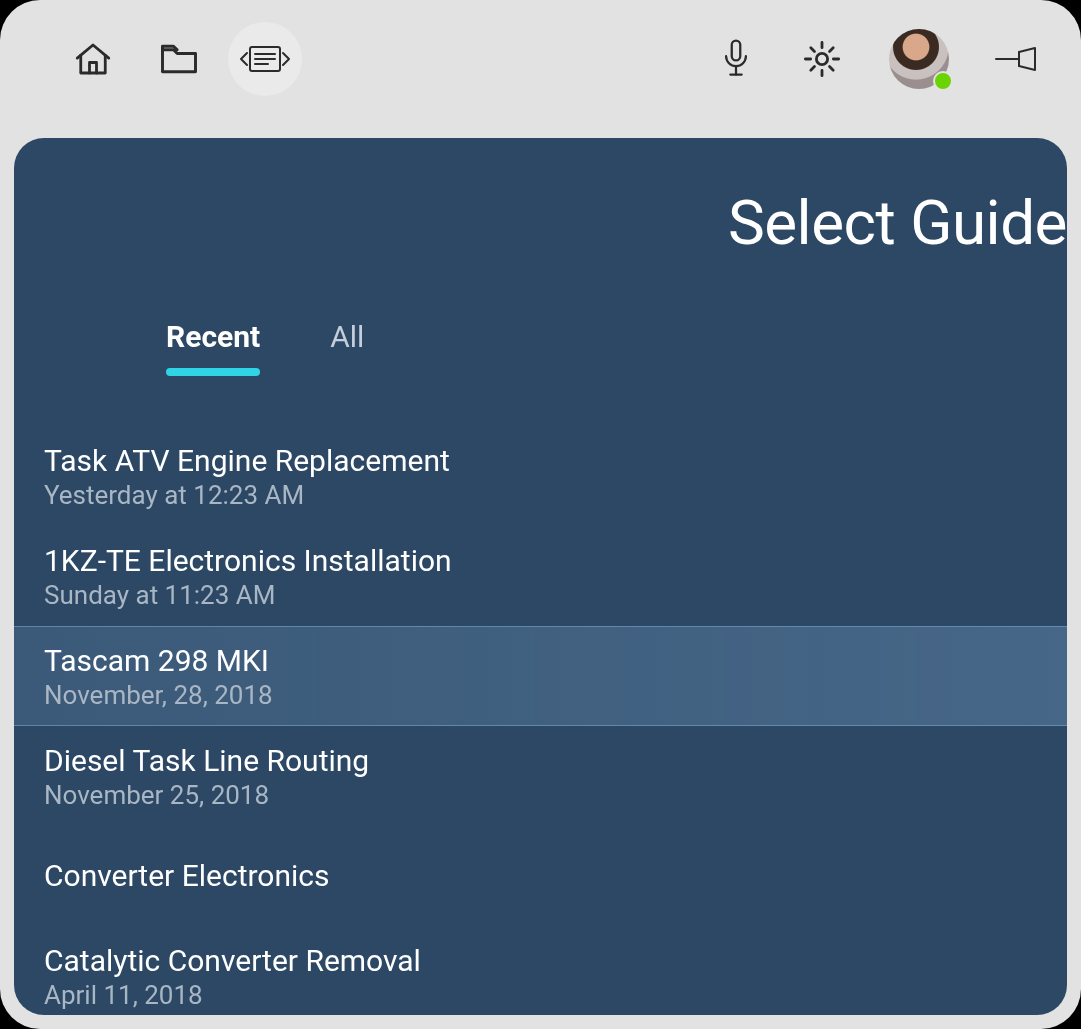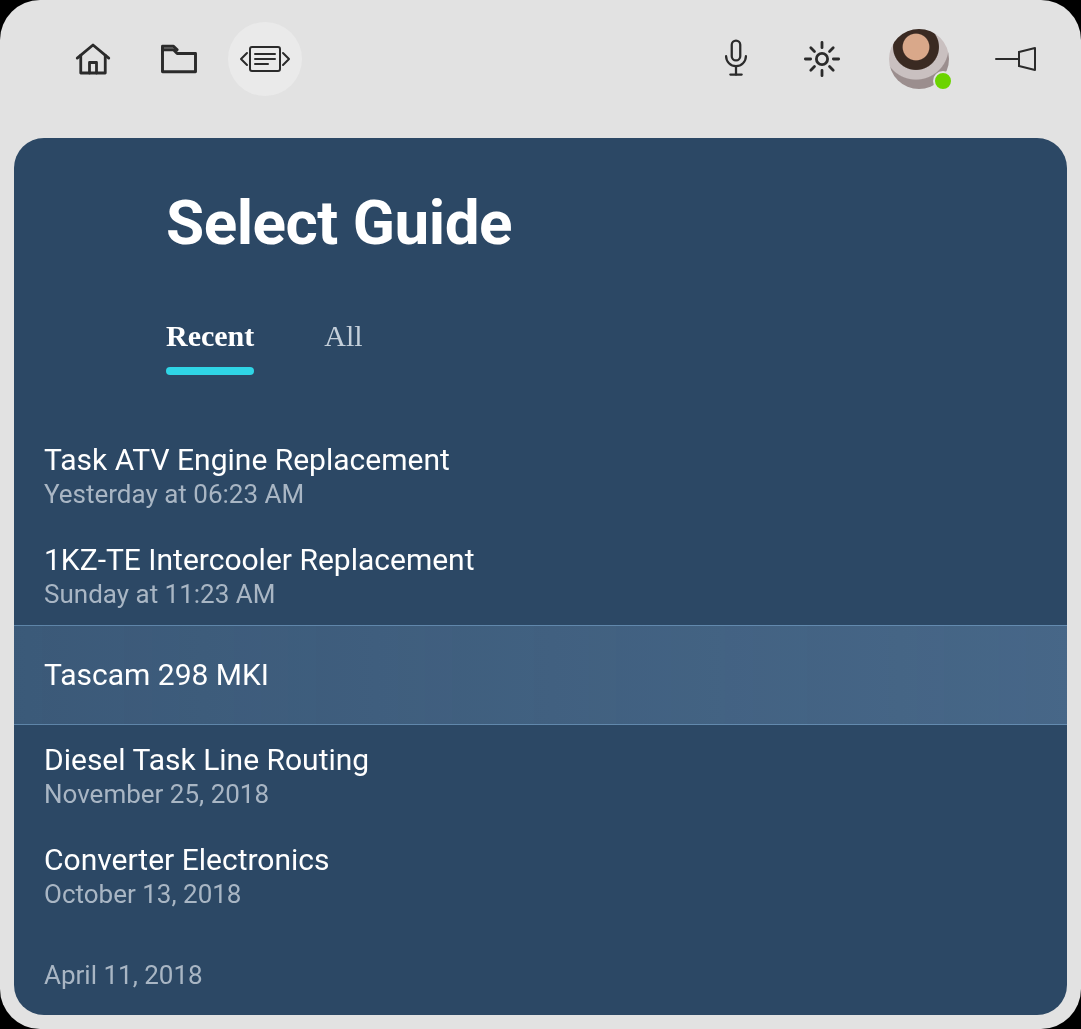--- a/index.html
+++ b/index.html
@@ -72,39 +72,39 @@
     border-radius: 30px;
     color: #fff;
     padding-top: 48px;
     overflow: hidden;
   }
   .panel-inner {
     padding: 0 0 0 122px;
   }
   .title {
     font-size: 62px;
-    font-weight: 700;
+    font-weight: 400;
     letter-spacing: -0.5px;
     padding-left: 30px;
     margin-bottom: 60px;
+    text-align: right;
   }
 
   
   .tabs {
     display: flex;
     gap: 70px;
     padding-left: 30px;
     margin-bottom: 60px;
   }
   .tab {
     font-size: 30px;
     color: #c4cfda;
     padding-bottom: 12px;
     position: relative;
-    font-family: Liberation Serif, serif;
   }
   .tab.active {
     font-weight: 700;
     color: #ffffff;
   }
   .tab.active::after {
     content: "";
     position: absolute;
     left: 0;
     right: 0;
@@ -229,53 +229,54 @@
           <span>All</span>
         </div>
       </div>
     </div>
 
     <div class="list">
 
       <div class="row">
         <div class="text">
           <div class="name">Task ATV Engine Replacement</div>
-          <div class="meta">Yesterday at 06:23 AM</div>
-        </div>
-      </div>
-
-      <div class="row">
-        <div class="text">
-          <div class="name">1KZ-TE Intercooler Replacement</div>
+          <div class="meta">Yesterday at 12:23 AM</div>
+        </div>
+      </div>
+
+      <div class="row">
+        <div class="text">
+          <div class="name">1KZ-TE Electronics Installation</div>
           <div class="meta">Sunday at 11:23 AM</div>
         </div>
       </div>
 
       <div class="row selected">
 
         <div class="text">
           <div class="name">Tascam 298 MKI</div>
+          <div class="meta">November, 28, 2018</div>
         </div>
       </div>
 
       <div class="row">
         <div class="text">
           <div class="name">Diesel Task Line Routing</div>
           <div class="meta">November 25, 2018</div>
         </div>
       </div>
 
       <div class="row">
         <div class="text">
           <div class="name">Converter Electronics</div>
-          <div class="meta">October 13, 2018</div>
-        </div>
-      </div>
-
-      <div class="row">
-        <div class="text">
+        </div>
+      </div>
+
+      <div class="row">
+        <div class="text">
+          <div class="name">Catalytic Converter Removal</div>
           <div class="meta">April 11, 2018</div>
         </div>
       </div>
 
     </div>
   </div>
 </div>
 
 </body></html>

